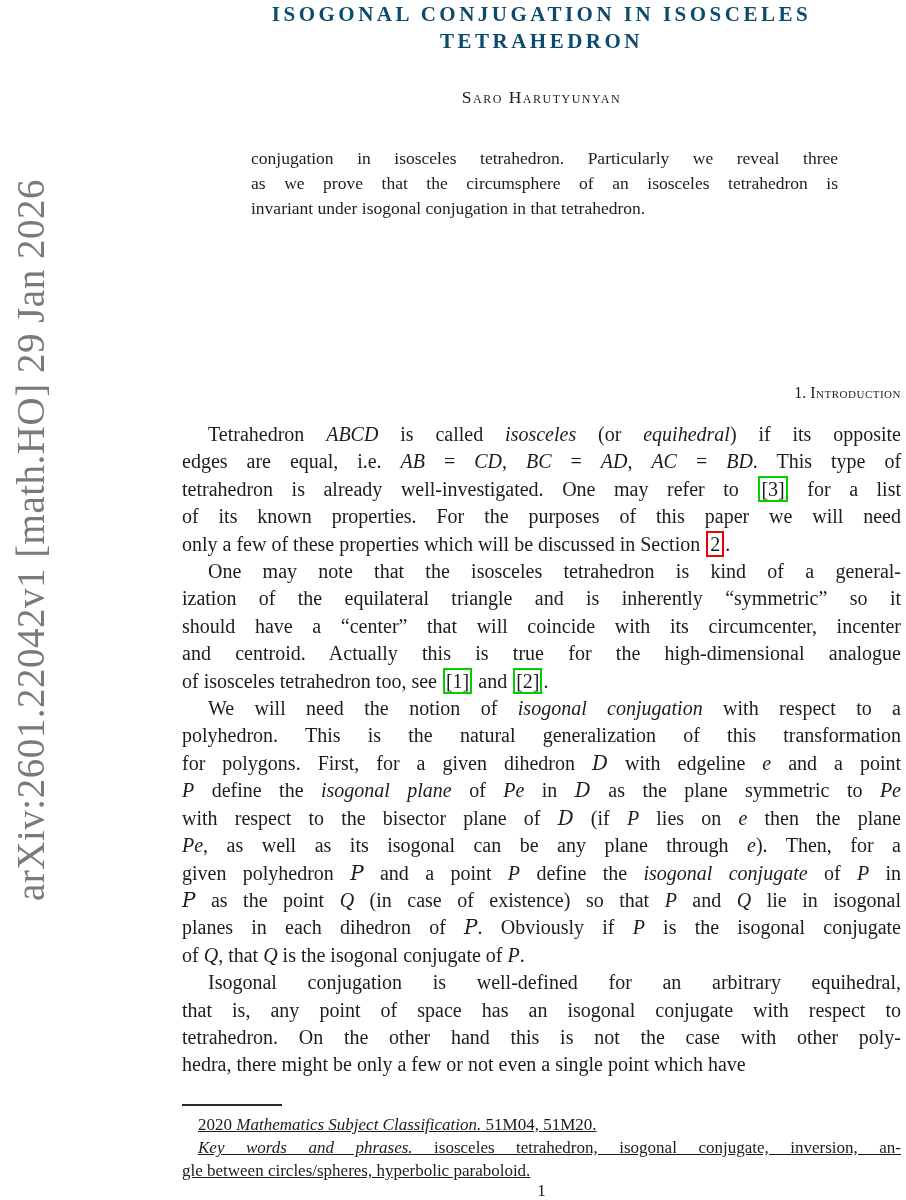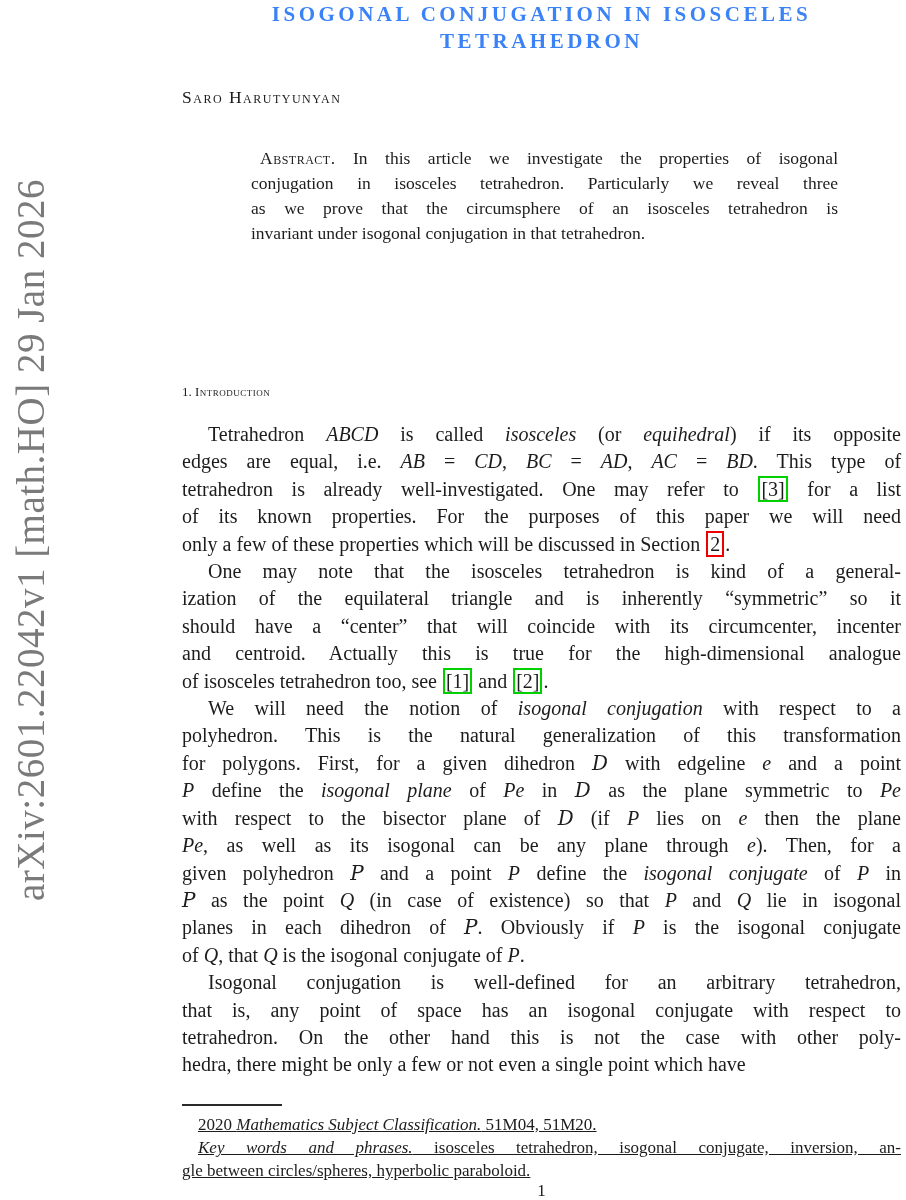--- a/index.html
+++ b/index.html
@@ -29,44 +29,44 @@
   
   .content { position: absolute; left: 182px; top: 0; width: 719px; }
 
   .title {
     position: absolute; top: 1px; left: 0; width: 719px;
     text-align: center;
     font-weight: bold;
     font-size: 21px;
     line-height: 27px;
     letter-spacing: 3.5px;
-    color: #3b82f6;
+    color: #0c4a6e;
   }
 
   .author {
     position: absolute; top: 87px; left: 0; width: 719px;
-    text-align: left;
+    text-align: center;
     font-variant: small-caps;
     font-size: 17.5px;
     letter-spacing: 1.5px;
   }
 
   .abstract {
     position: absolute; top: 146px; left: 0; width: 719px;
     padding: 0 63px 0 69px;
     box-sizing: border-box;
     font-size: 17.5px;
     line-height: 25px;
   }
   .abstract .jline.indent { text-indent: 9px; }
 
   .section-heading {
     position: absolute; top: 384px; left: 0; width: 719px;
-    text-align: left;
-    font-size: 13px;
+    text-align: right;
+    font-size: 16px;
   }
   .section-heading .sc { font-variant: small-caps; letter-spacing: 0.5px; }
 
   .bodytext {
     position: absolute; top: 421px; left: 0; width: 719px;
     font-size: 20px;
     line-height: 27.4px;
   }
   .bodytext .jline.indent { text-indent: 26px; }
 
@@ -115,21 +115,20 @@
   <div class="content">
 
     <div class="title">
       <div>ISOGONAL CONJUGATION IN ISOSCELES</div>
       <div>TETRAHEDRON</div>
     </div>
 
     <div class="author">Saro Harutyunyan</div>
 
     <div class="abstract">
-        <div class="jline indent"><span class="run-sc">Abstract.</span><span>  In this article we investigate the properties of isogonal</span></div>
         <div class="jline"><span>conjugation in isosceles tetrahedron. Particularly we reveal three</span></div>
         <div class="jline"><span>as we prove that the circumsphere of an isosceles tetrahedron is</span></div>
         <div class="jline jlast"><span>invariant under isogonal conjugation in that tetrahedron.</span></div>
       </div>
 
     <div class="section-heading">
       <span>1.</span>
       <span class="sc">Introduction</span>
     </div>
 
@@ -154,21 +153,21 @@
           <div class="jline"><span>for polygons. First, for a given dihedron </span><span class="run-c">D</span><span> with edgeline </span><span class="run-i">e</span><span> and a point</span></div>
           <div class="jline"><span class="run-i">P</span><span> define the </span><span class="run-i">isogonal plane</span><span> of </span><span class="run-i">Pe</span><span> in </span><span class="run-c">D</span><span> as the plane symmetric to </span><span class="run-i">Pe</span></div>
           <div class="jline"><span>with respect to the bisector plane of </span><span class="run-c">D</span><span> (if </span><span class="run-i">P</span><span> lies on </span><span class="run-i">e</span><span> then the plane</span></div>
           <div class="jline"><span class="run-i">Pe</span><span>, as well as its isogonal can be any plane through </span><span class="run-i">e</span><span>). Then, for a</span></div>
           <div class="jline"><span>given polyhedron </span><span class="run-c">P</span><span> and a point </span><span class="run-i">P</span><span> define the </span><span class="run-i">isogonal conjugate</span><span> of </span><span class="run-i">P</span><span> in</span></div>
           <div class="jline"><span class="run-c">P</span><span> as the point </span><span class="run-i">Q</span><span> (in case of existence) so that </span><span class="run-i">P</span><span> and </span><span class="run-i">Q</span><span> lie in isogonal</span></div>
           <div class="jline"><span>planes in each dihedron of </span><span class="run-c">P</span><span>. Obviously if </span><span class="run-i">P</span><span> is the isogonal conjugate</span></div>
           <div class="jline jlast"><span>of </span><span class="run-i">Q</span><span>, that </span><span class="run-i">Q</span><span> is the isogonal conjugate of </span><span class="run-i">P</span><span>.</span></div>
         </div>
       <div class="para">
-          <div class="jline indent"><span>Isogonal conjugation is well-defined for an arbitrary tetrahedron,</span></div>
+          <div class="jline indent"><span>Isogonal conjugation is well-defined for an arbitrary equihedral,</span></div>
           <div class="jline"><span>that is, any point of space has an isogonal conjugate with respect to</span></div>
           <div class="jline"><span>tetrahedron. On the other hand this is not the case with other poly-</span></div>
           <div class="jline jlast"><span>hedra, there might be only a few or not even a single point which have</span></div>
         </div>
     </div>
 
   </div>
 
   <div class="footnote-rule"></div>
 

